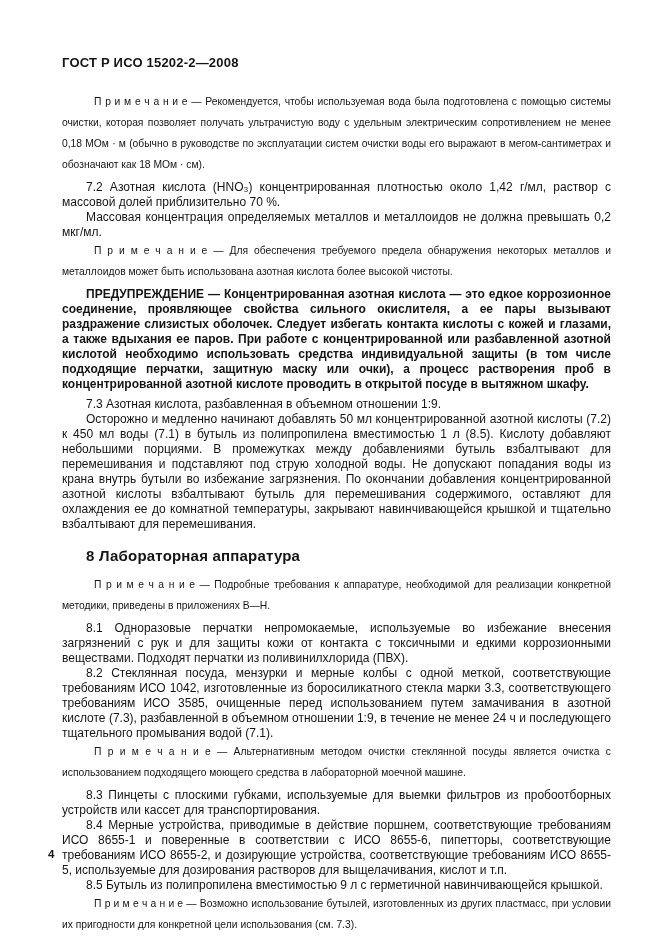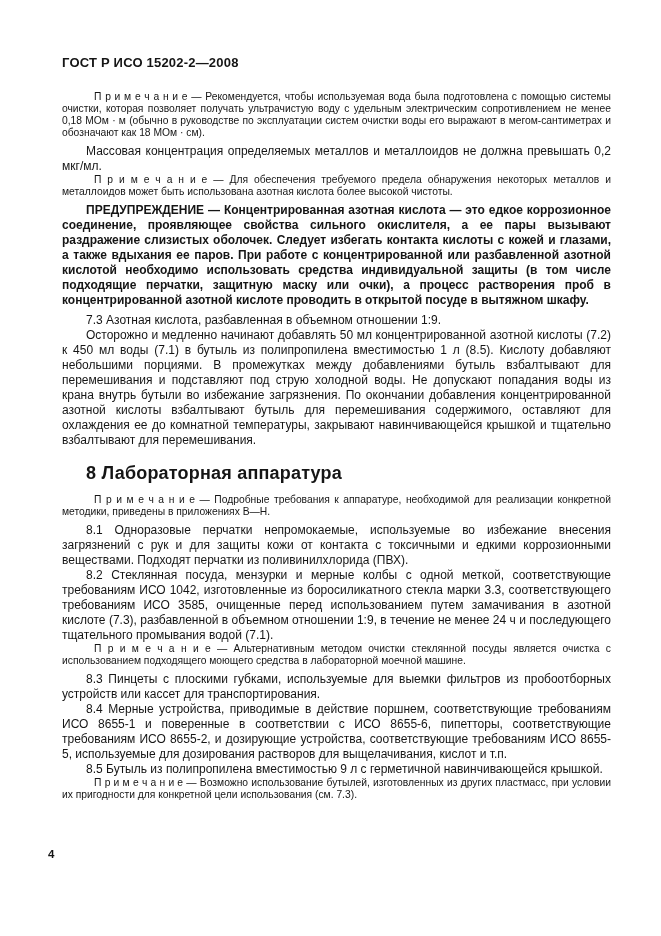--- a/index.html
+++ b/index.html
@@ -29,53 +29,54 @@
     text-align: justify;
     text-align-last: left;
   }
   p.body {
     font-size: 12px;
     line-height: 15px;
     text-indent: 24px;
   }
   p.note {
     font-size: 10.3px;
-    line-height: 12px;
+    line-height: 21px;
     text-indent: 32px;
     margin: 0 0 5px 0;
   }
   p.warning {
     font-size: 12px;
     line-height: 15px;
     font-weight: bold;
     text-indent: 24px;
     margin: 5px 0 5px 0;
   }
   h2.section-heading {
-    font-size: 18px;
+    font-size: 15px;
     font-weight: bold;
     margin: 15px 0 10px 24px;
     letter-spacing: 0.2px;
   }
   .page-number {
     position: absolute;
     left: 48px;
     top: 848px;
     font-size: 11.5px;
     font-weight: bold;
   }
 </style>
 </head>
 <body>
 
 <div class="page">
   <div class="doc-header">ГОСТ Р ИСО 15202-2—2008</div>
 
   <p class="note">П р и м е ч а н и е — Рекомендуется, чтобы используемая вода была подготовлена с помощью системы очистки, которая позволяет получать ультрачистую воду с удельным электрическим сопротивлением не менее 0,18 МОм · м (обычно в руководстве по эксплуатации систем очистки воды его выражают в мегом-сантиметрах и обозначают как 18 МОм · см).</p>
 
+  <p class="body">7.2 Азотная кислота (HNO₃) концентрированная плотностью около 1,42 г/мл, раствор с массовой долей приблизительно 70 %.</p>
 
   <p class="body">Массовая концентрация определяемых металлов и металлоидов не должна превышать 0,2 мкг/мл.</p>
 
   <p class="note">П р и м е ч а н и е — Для обеспечения требуемого предела обнаружения некоторых металлов и металлоидов может быть использована азотная кислота более высокой чистоты.</p>
 
   <p class="warning">ПРЕДУПРЕЖДЕНИЕ — Концентрированная азотная кислота — это едкое коррозионное соединение, проявляющее свойства сильного окислителя, а ее пары вызывают раздражение слизистых оболочек. Следует избегать контакта кислоты с кожей и глазами, а также вдыхания ее паров. При работе с концентрированной или разбавленной азотной кислотой необходимо использовать средства индивидуальной защиты (в том числе подходящие перчатки, защитную маску или очки), а процесс растворения проб в концентрированной азотной кислоте проводить в открытой посуде в вытяжном шкафу.</p>
 
   <p class="body">7.3 Азотная кислота, разбавленная в объемном отношении 1:9.</p>
 
   <p class="body">Осторожно и медленно начинают добавлять 50 мл концентрированной азотной кислоты (7.2) к 450 мл воды (7.1) в бутыль из полипропилена вместимостью 1 л (8.5). Кислоту добавляют небольшими порциями. В промежутках между добавлениями бутыль взбалтывают для перемешивания и подставляют под струю холодной воды. Не допускают попадания воды из крана внутрь бутыли во избежание загрязнения. По окончании добавления концентрированной азотной кислоты взбалтывают бутыль для перемешивания содержимого, оставляют для охлаждения ее до комнатной температуры, закрывают навинчивающейся крышкой и тщательно взбалтывают для перемешивания.</p>

